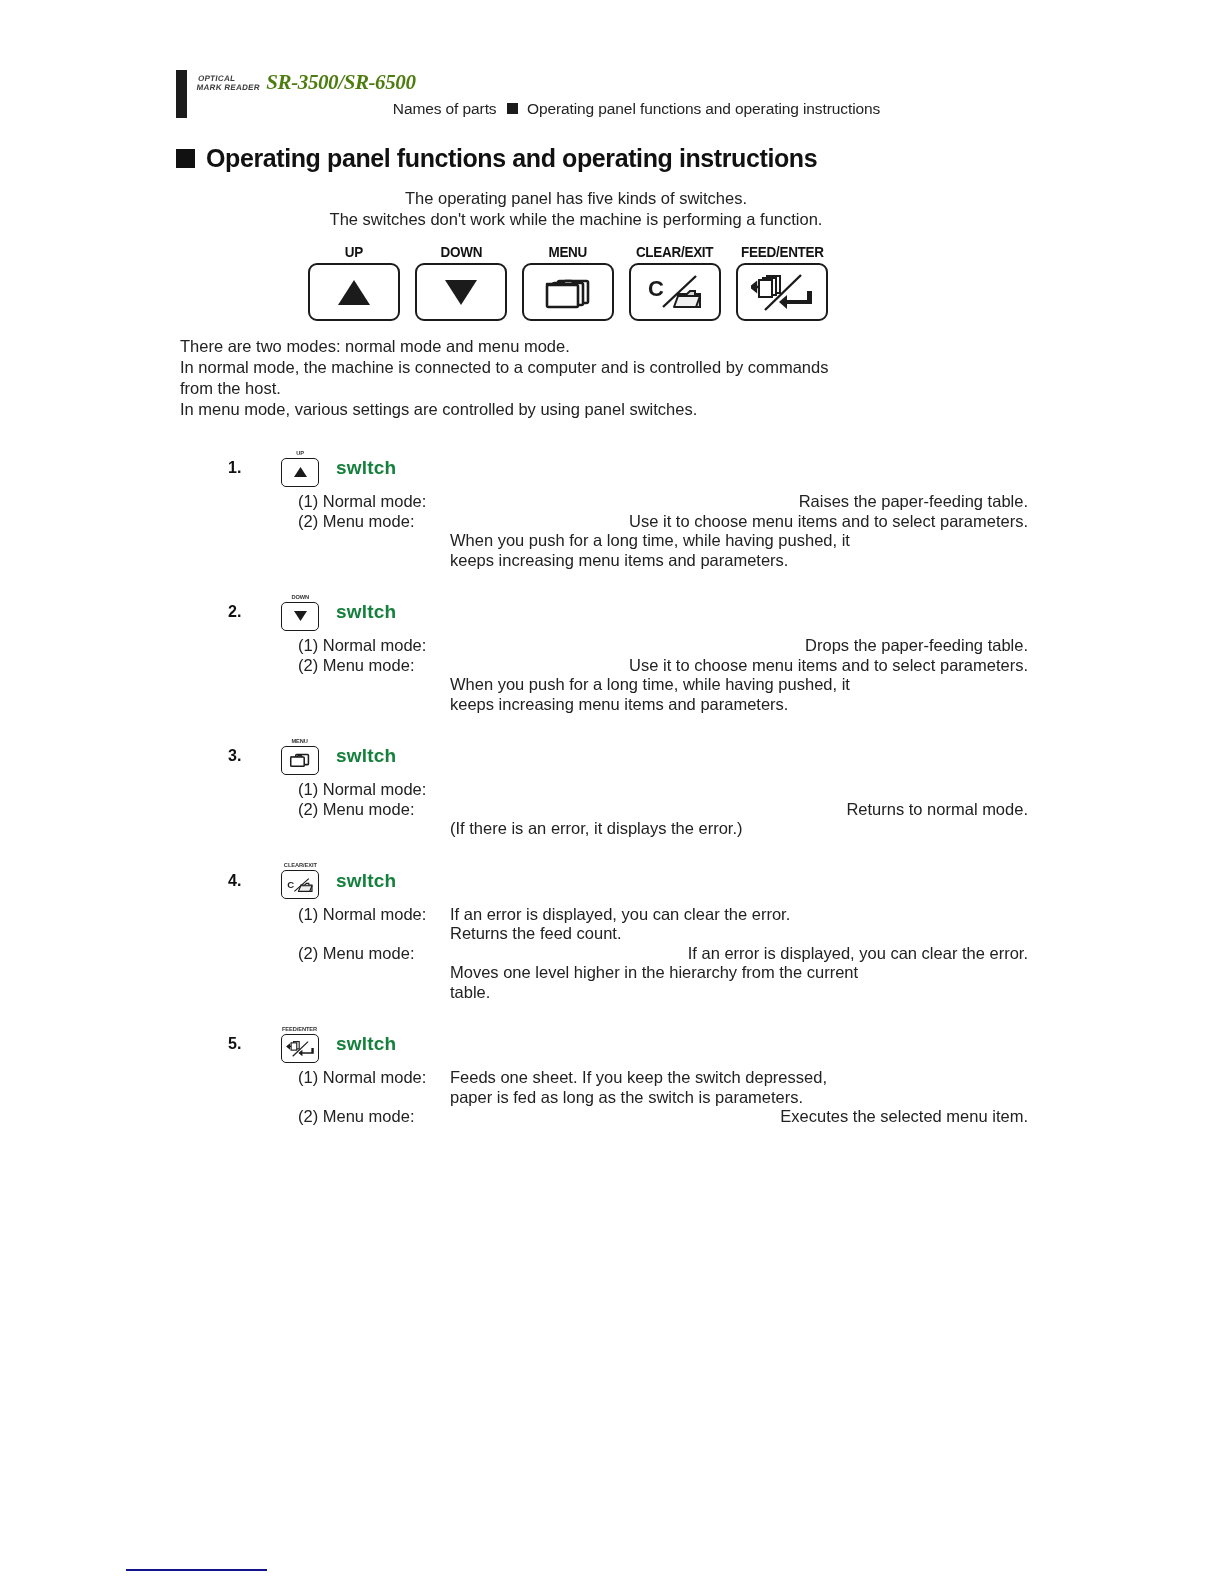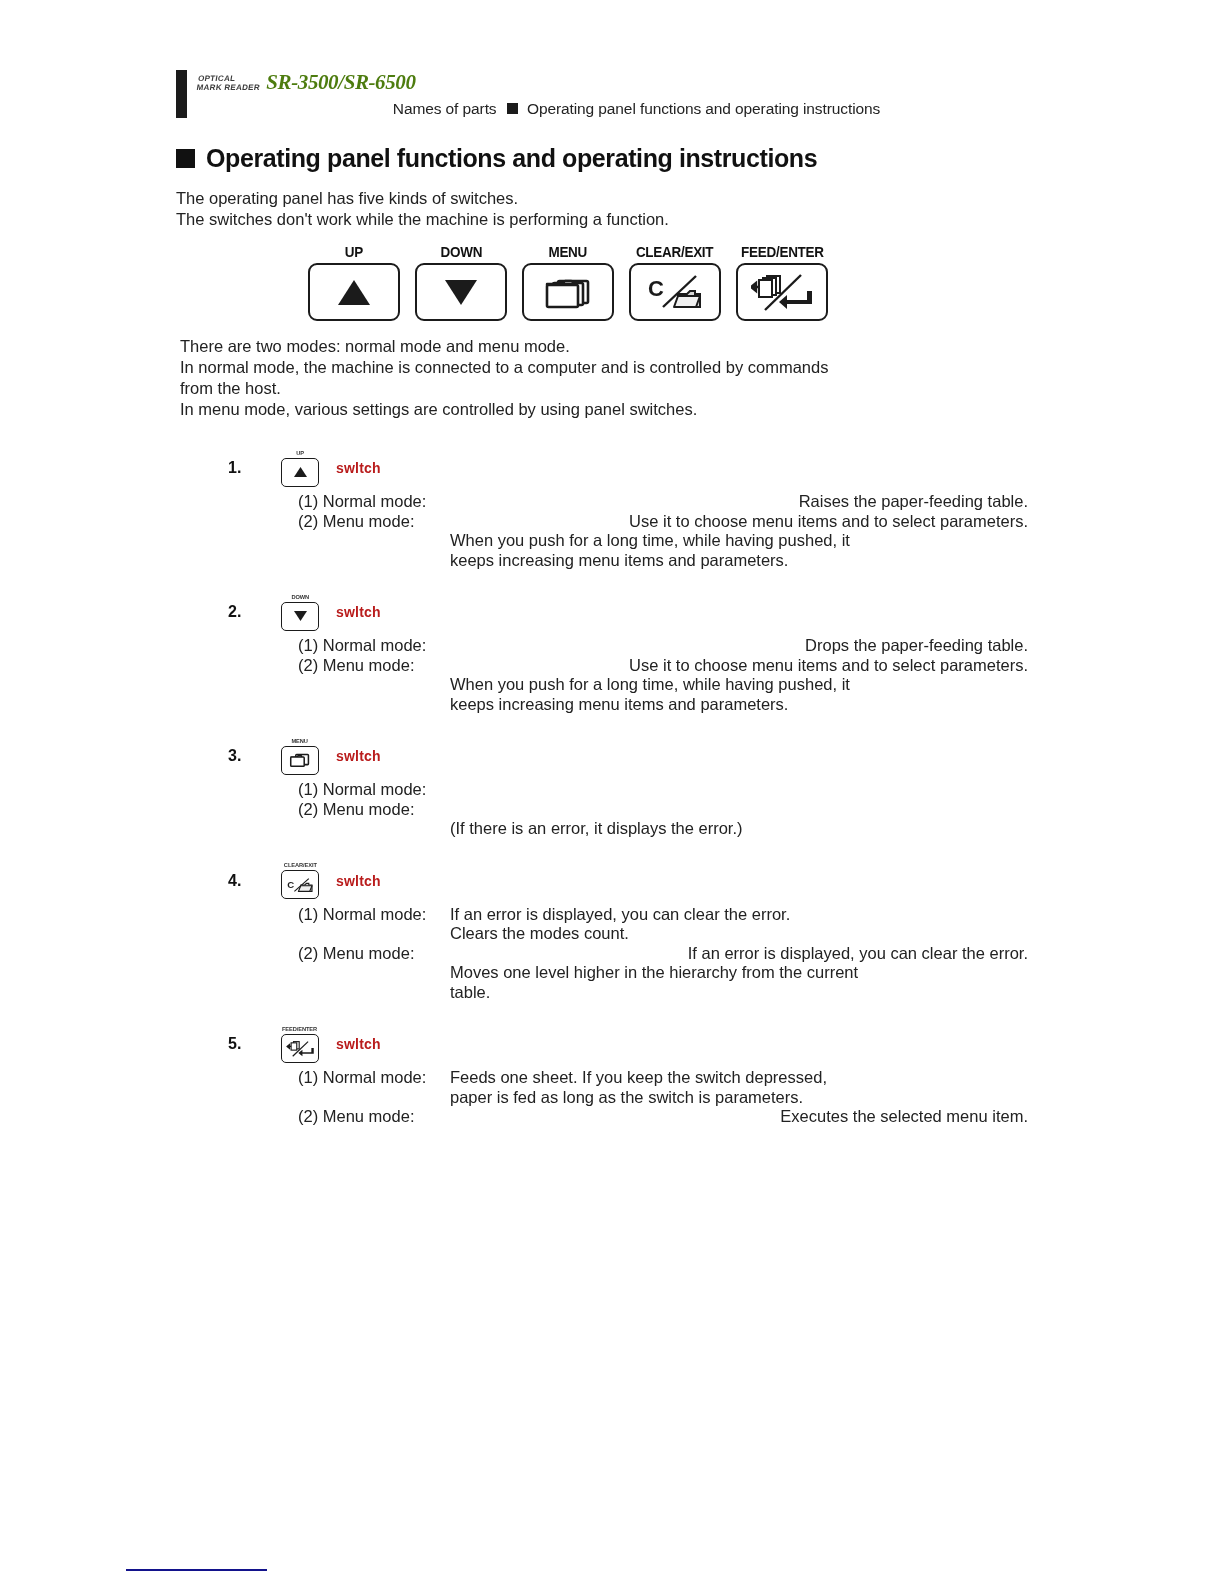--- a/index.html
+++ b/index.html
@@ -101,20 +101,21 @@
 
   
   .intro {
     position: absolute;
     left: 176px;
     top: 188px;
     width: 800px;
     font-size: 16.5px;
     line-height: 21px;
     color: #222;
+    text-align: center;
   }
 
   
   .button-row {
     position: absolute;
     left: 308px;
     top: 244px;
     display: flex;
     gap: 15px;
   }
@@ -198,23 +199,23 @@
     width: 36px;
     height: 27px;
     border: 1.6px solid #1b1b1b;
     border-radius: 5px;
     background: #fff;
     display: flex;
     align-items: center;
     justify-content: center;
   }
   .switch-word {
-    font-size: 14px;
-    font-weight: bold;
-    color: #b91c1c;
+    font-size: 19px;
+    font-weight: bold;
+    color: #15803d;
     margin-left: 8px;
     letter-spacing: 0.2px;
   }
   .item-body {
     margin-left: 70px;
     margin-top: 4px;
     font-size: 16.5px;
     line-height: 19.5px;
     color: #222;
   }
@@ -421,20 +422,21 @@
         </div>
       </div>
       <div class="switch-word">swltch</div>
     </div>
     <div class="item-body">
       <div class="mode-line">
         <span class="mode-key">(1) Normal mode:</span>
       </div>
       <div class="mode-line">
         <span class="mode-key">(2) Menu mode:</span>
+        <span class="mode-val">Returns to normal mode.</span>
       </div>
       <div class="cont-line">(If there is an error, it displays the error.)</div>
     </div>
   </div>
 
   <div class="item" style="margin-bottom:22px;">
     <div class="item-head">
       <div class="item-num">4.</div>
       <div class="mini-key-wrap">
         <div class="mini-label">CLEAR/EXIT</div>
@@ -447,21 +449,21 @@
           </svg>
         </div>
       </div>
       <div class="switch-word">swltch</div>
     </div>
     <div class="item-body">
       <div class="mode-line">
         <span class="mode-key">(1) Normal mode:</span>
         <span class="mode-val just">If an error is displayed, you can clear the error.</span>
       </div>
-      <div class="cont-line">Clears the modes count.</div>
+      <div class="cont-line">Returns the feed count.</div>
       <div class="mode-line">
         <span class="mode-key">(2) Menu mode:</span>
         <span class="mode-val">If an error is displayed, you can clear the error.</span>
       </div>
       <div class="cont-line">Moves one level higher in the hierarchy from the current</div>
       <div class="cont-line">table.</div>
     </div>
   </div>
 
   <div class="item">

